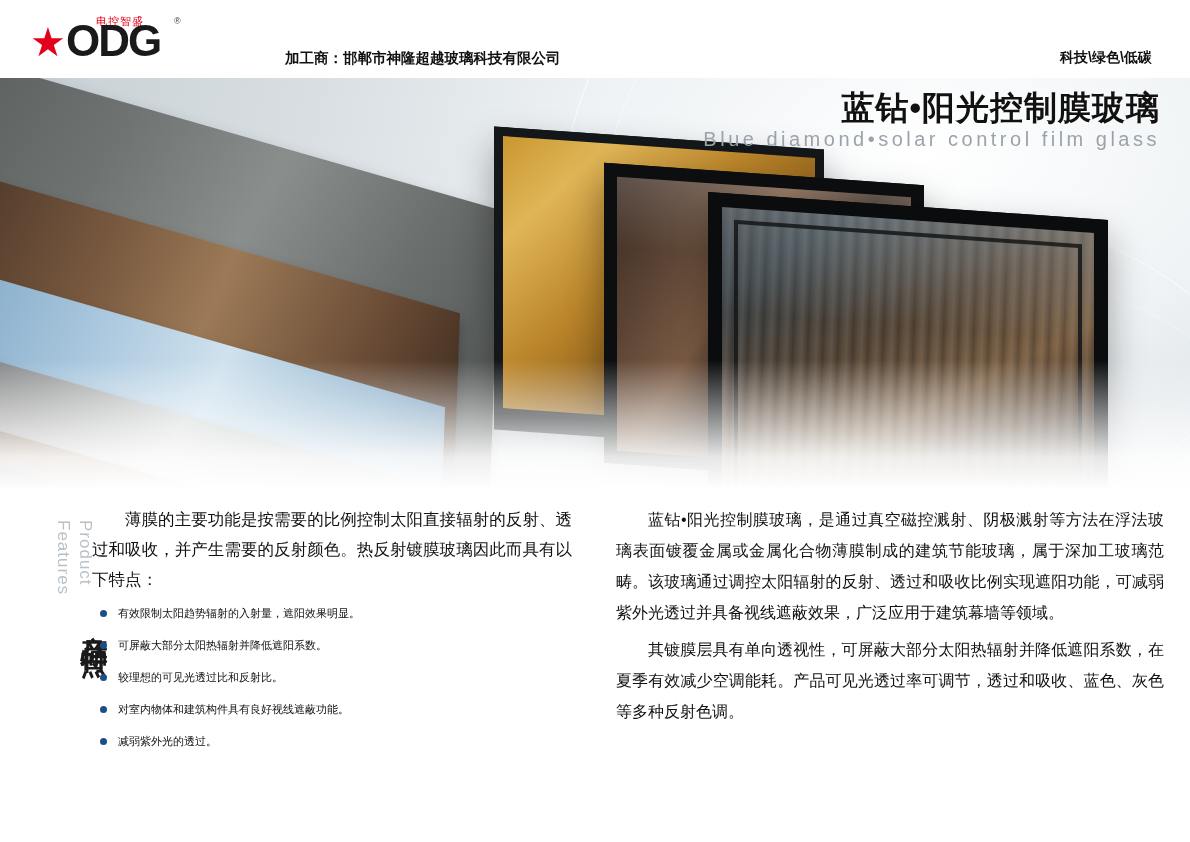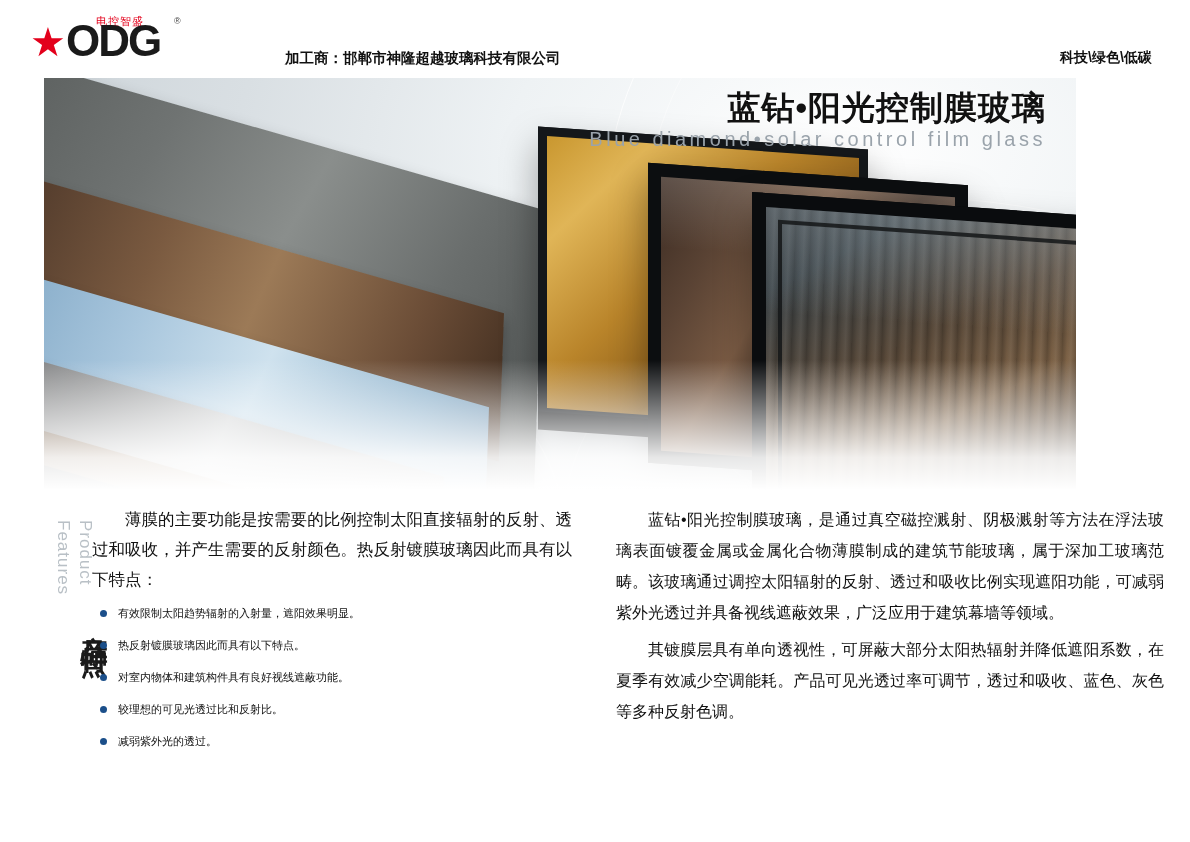--- a/index.html
+++ b/index.html
@@ -42,25 +42,24 @@
     font-size:14.5px;color:#111;font-weight:bold;
     font-family:"Liberation Sans","DejaVu Sans",sans-serif;
     white-space:nowrap;
   }
   .hdr-proc{left:285px;}
   .hdr-core{left:620px;}
   .hdr-slogan{left:1040px;font-weight:bold;font-size:14px;margin-left:20px;}
 
   
   .hero{
-    position:absolute;left:0;top:78px;width:1032px;height:412px;
+    position:absolute;left:0;top:78px;width:1190px;height:412px;
     overflow:hidden;
     background:
       radial-gradient(ellipse 900px 520px at 78% 18%, #ffffff 0%, #eef2f4 38%, #d9dfe3 68%, #c9d1d6 100%);
-    margin-left: 44px;
   }
   
   .swirl{
     position:absolute;border-radius:50%;
     border:1px solid rgba(255,255,255,0.55);
     pointer-events:none;
   }
   .s1{left:560px;top:-230px;width:760px;height:700px;transform:rotate(-12deg);border-color:rgba(255,255,255,0.75);}
   .s2{left:600px;top:-190px;width:700px;height:640px;transform:rotate(-12deg);border-color:rgba(255,255,255,0.45);}
   .s3{left:470px;top:120px;width:820px;height:560px;border-color:rgba(255,255,255,0.6);}
@@ -241,23 +240,23 @@
         <span>Product</span><br>
         <span>Features</span>
       </div>
       <div class="vert-cn">产品特点</div>
     </div>
 
     <div class="col-left">
       <p>薄膜的主要功能是按需要的比例控制太阳直接辐射的反射、透过和吸收，并产生需要的反射颜色。热反射镀膜玻璃因此而具有以下特点：</p>
       <ul class="feat-list">
         <li>有效限制太阳趋势辐射的入射量，遮阳效果明显。</li>
-        <li>热反射镀膜玻璃因此而具有以下特点。</li>
+        <li>可屏蔽大部分太阳热辐射并降低遮阳系数。</li>
+        <li>较理想的可见光透过比和反射比。</li>
         <li>对室内物体和建筑构件具有良好视线遮蔽功能。</li>
-        <li>较理想的可见光透过比和反射比。</li>
         <li>减弱紫外光的透过。</li>
       </ul>
     </div>
 
     <div class="col-right">
       <p>蓝钻•阳光控制膜玻璃，是通过真空磁控溅射、阴极溅射等方法在浮法玻璃表面镀覆金属或金属化合物薄膜制成的建筑节能玻璃，属于深加工玻璃范畴。该玻璃通过调控太阳辐射的反射、透过和吸收比例实现遮阳功能，可减弱紫外光透过并具备视线遮蔽效果，广泛应用于建筑幕墙等领域。</p>
       <p>其镀膜层具有单向透视性，可屏蔽大部分太阳热辐射并降低遮阳系数，在夏季有效减少空调能耗。产品可见光透过率可调节，透过和吸收、蓝色、灰色等多种反射色调。</p>
     </div>
   </div>
 

